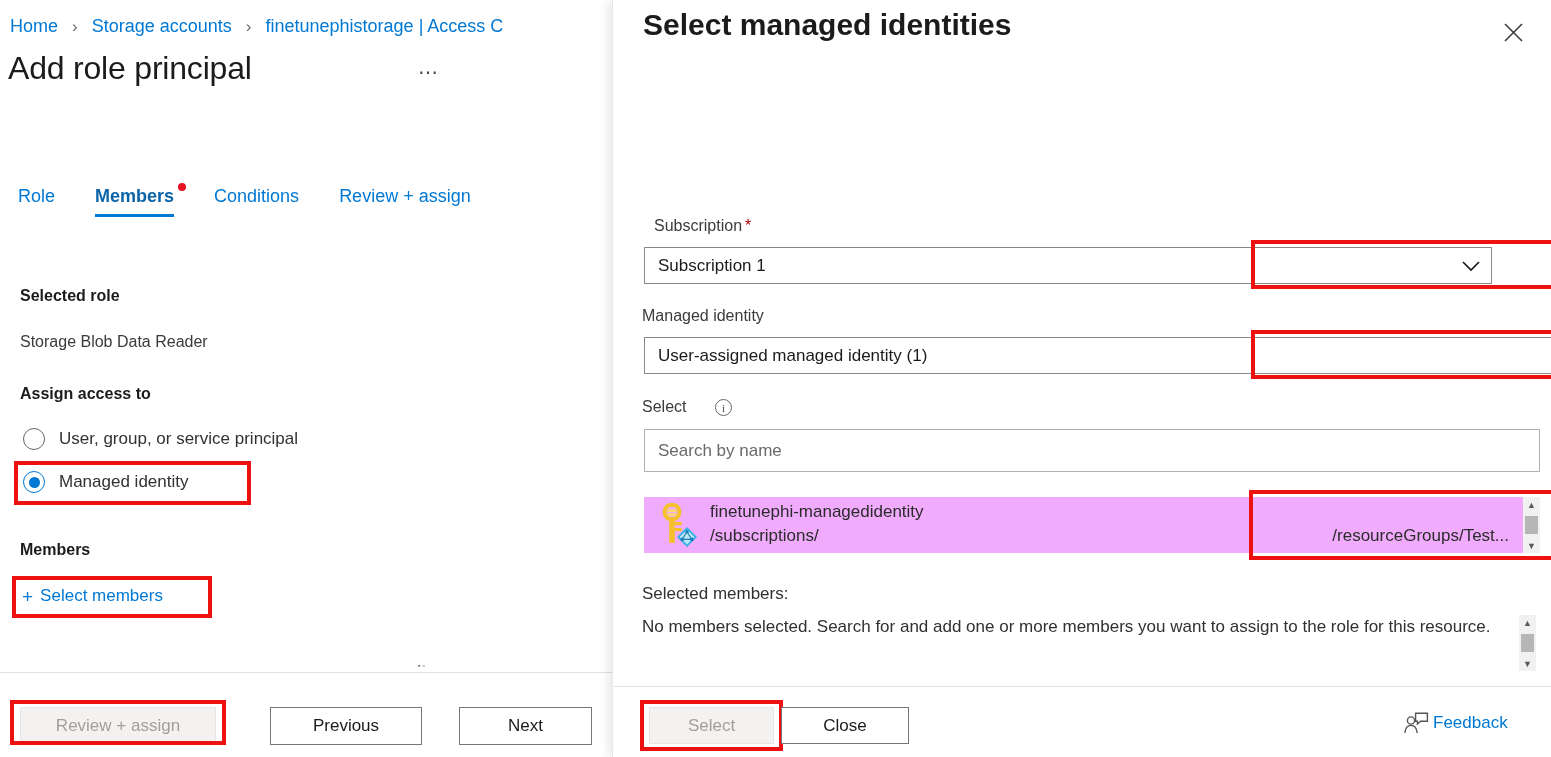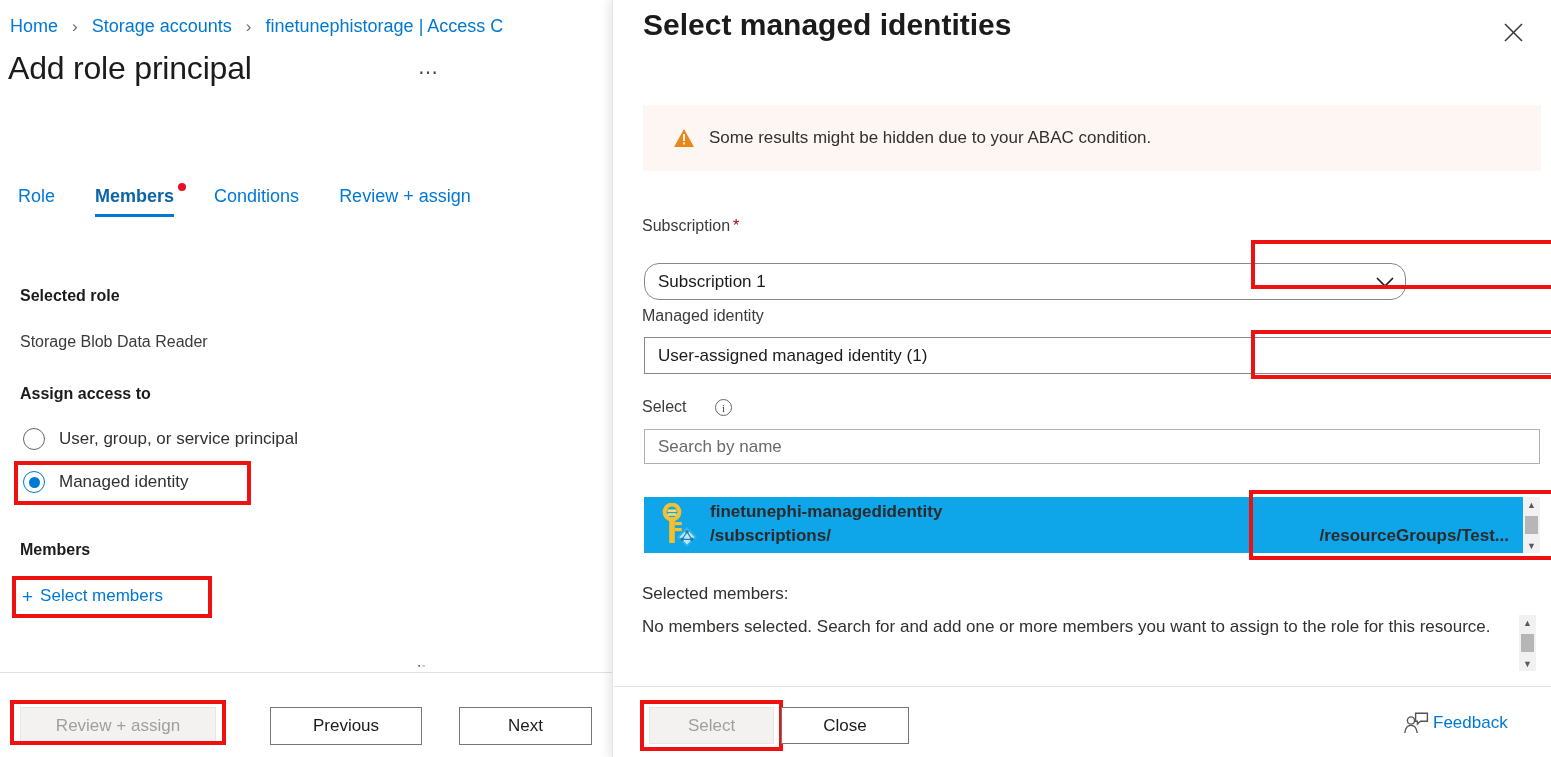--- a/index.html
+++ b/index.html
@@ -236,24 +236,23 @@
     border: 0; outline: 0; background: transparent;
     width: 100%; height: 100%;
     padding-left: 13px;
     font-size: 17px; color: #1b1b1b;
     font-family: "Liberation Sans", sans-serif;
   }
   .search-box input::placeholder { color: #6a6a6a; opacity: 1; }
 
   .result-list {
     position: absolute;
-    background: #0ea5e9;
+    background: #f0abfc;
     display: flex;
     overflow: hidden;
-    font-weight: bold;
   }
   .result-row {
     flex: 1 1 auto;
     display: flex; align-items: center;
     padding-left: 14px;
     cursor: pointer;
   }
   .res-icon { width: 40px; height: 44px; flex: 0 0 auto; margin-right: 12px; }
   .res-texts { flex: 1 1 auto; min-width: 0; position: relative; height: 48px; }
   .res-name {
@@ -391,35 +390,25 @@
 
     <div class="ctx-title">Select managed identities</div>
 
     <div class="close-x">
       <svg width="21" height="21" viewBox="0 0 21 21" aria-hidden="true">
         <line x1="2" y1="2" x2="19" y2="19" stroke="#3b3b3b" stroke-width="1.6"></line>
         <line x1="19" y1="2" x2="2" y2="19" stroke="#3b3b3b" stroke-width="1.6"></line>
       </svg>
     </div>
 
-    <div class="warn-banner">
-      <span class="warn-ico">
-        <svg width="22" height="20" viewBox="0 0 22 20" aria-hidden="true">
-          <path d="M11 1 L21 19 L1 19 Z" fill="#e8881a"></path>
-          <rect x="10.1" y="6" width="1.8" height="7" fill="#ffffff"></rect>
-          <rect x="10.1" y="14.4" width="1.8" height="2" fill="#ffffff"></rect>
-        </svg>
-      </span>
-      <span class="warn-text">Some results might be hidden due to your ABAC condition.</span>
-    </div>
-
-    <div class="field-label" style="left:29px; top:217px;text-align:right;">
+
+    <div class="field-label" style="left:41px; top:217px;text-align:right;">
       <span>Subscription</span><span class="req-star">*</span>
     </div>
-    <div class="dropdown" style="left:31px; top:263px; width:762px; height:37px;border-radius:15px;">
+    <div class="dropdown" style="left:31px; top:247px; width:848px; height:37px;">
       <span class="dd-val">Subscription 1</span>
       <span class="chev">
         <svg width="20" height="12" viewBox="0 0 20 12" aria-hidden="true">
             <polyline points="2,2 10,10 18,2" fill="none" stroke="#1b1b1b" stroke-width="1.7"></polyline>
           </svg>
       </span>
     </div>
     <div class="anno" style="left:638px; top:240px; width:904px; height:49px;"></div>
 
     <div class="field-label" style="left:29px; top:307px;">Managed identity</div>
@@ -429,21 +418,21 @@
         <svg width="20" height="12" viewBox="0 0 20 12" aria-hidden="true">
             <polyline points="2,2 10,10 18,2" fill="none" stroke="#1b1b1b" stroke-width="1.7"></polyline>
           </svg>
       </span>
     </div>
     <div class="anno" style="left:638px; top:330px; width:904px; height:49px;"></div>
 
     <div class="field-label" style="left:29px; top:398px;">Select</div>
     <div class="info-ico" style="left:102px; top:399px;">i</div>
 
-    <div class="search-box" style="left:31px; top:429px; width:896px; height:35px;">
+    <div class="search-box" style="left:31px; top:429px; width:896px; height:43px;">
       <input type="text" placeholder="Search by name" style="">
     </div>
 
     <div class="result-list" style="left:31px; top:497px; width:896px; height:56px;">
       <div class="result-row">
         <span class="res-icon">
           <svg width="40" height="44" viewBox="0 0 40 44" aria-hidden="true">
             <g>
               <circle cx="14" cy="9" r="7.4" fill="none" stroke="#f6c02c" stroke-width="4"></circle>
               <rect x="11.2" y="14" width="5.6" height="26" fill="#f6c02c"></rect>

